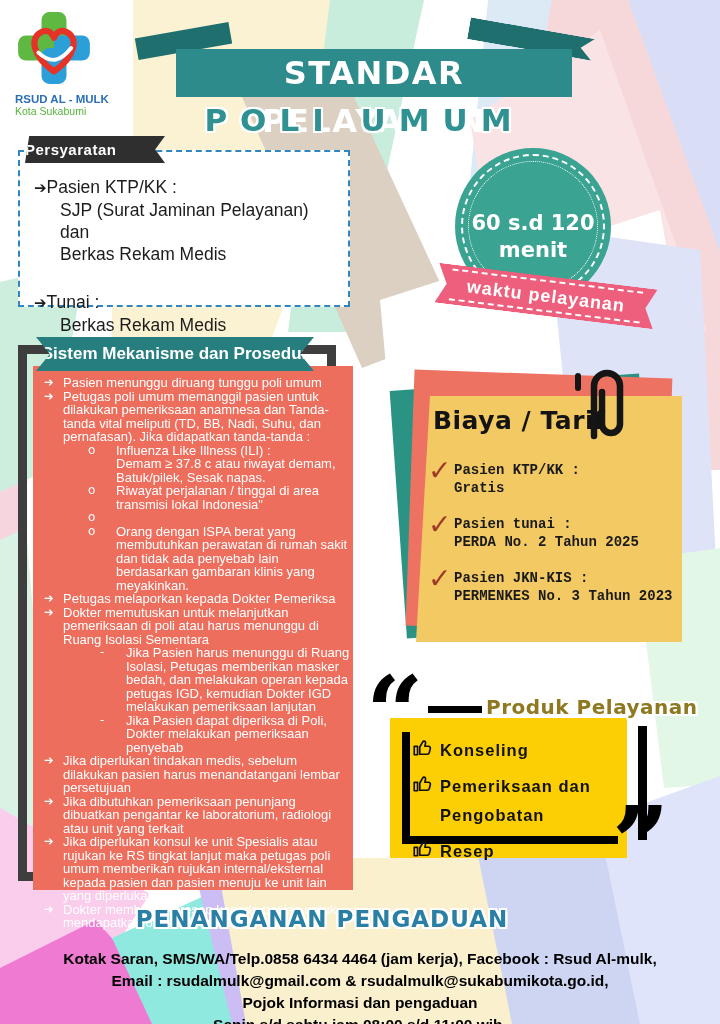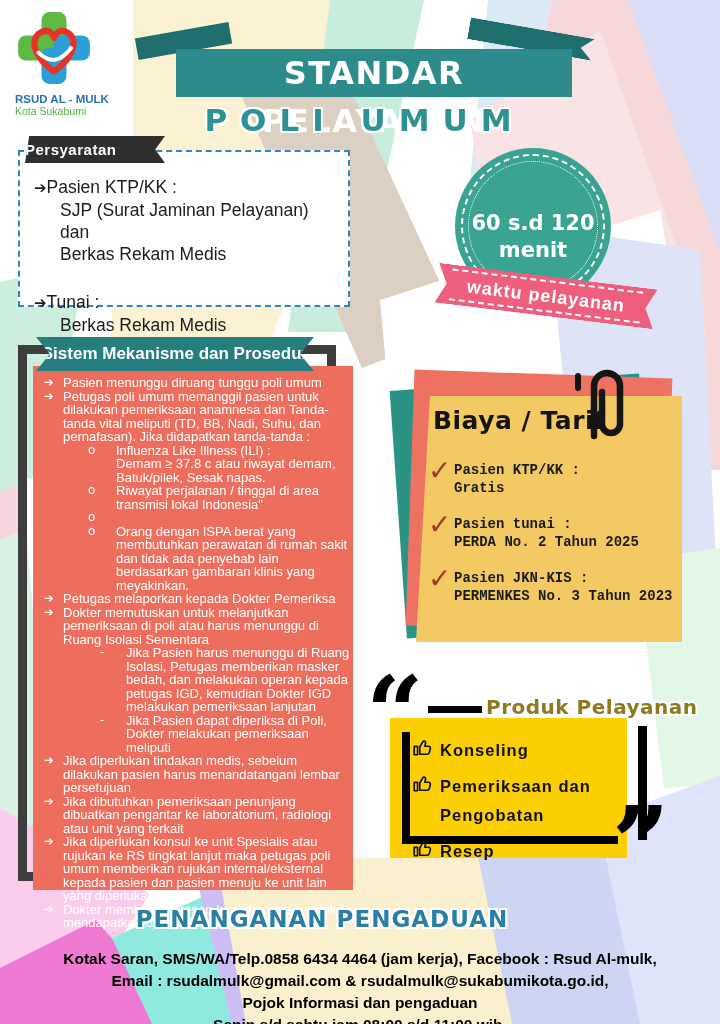--- a/index.html
+++ b/index.html
@@ -206,21 +206,21 @@
     <div class="mrow lvl1">
         <span class="mb">➔</span>
         <span class="mt">Dokter memutuskan untuk melanjutkan pemeriksaan di poli atau harus menunggu di Ruang Isolasi Sementara</span>
       </div>
     <div class="mrow lvl3">
         <span class="mb">-</span>
         <span class="mt">Jika Pasien harus menunggu di Ruang Isolasi, Petugas memberikan masker bedah, dan melakukan operan kepada petugas IGD, kemudian Dokter IGD melakukan pemeriksaan lanjutan</span>
       </div>
     <div class="mrow lvl3">
         <span class="mb">-</span>
-        <span class="mt">Jika Pasien dapat diperiksa di Poli, Dokter melakukan pemeriksaan meliputi</span>
+        <span class="mt">Jika Pasien dapat diperiksa di Poli, Dokter melakukan pemeriksaan penyebab</span>
       </div>
     <div class="mrow lvl1">
         <span class="mb">➔</span>
         <span class="mt">Jika diperlukan tindakan medis, sebelum dilakukan pasien harus menandatangani lembar persetujuan</span>
       </div>
     <div class="mrow lvl1">
         <span class="mb">➔</span>
         <span class="mt">Jika dibutuhkan pemeriksaan penunjang dibuatkan pengantar ke laboratorium, radiologi atau unit yang terkait</span>
       </div>
     <div class="mrow lvl1">

